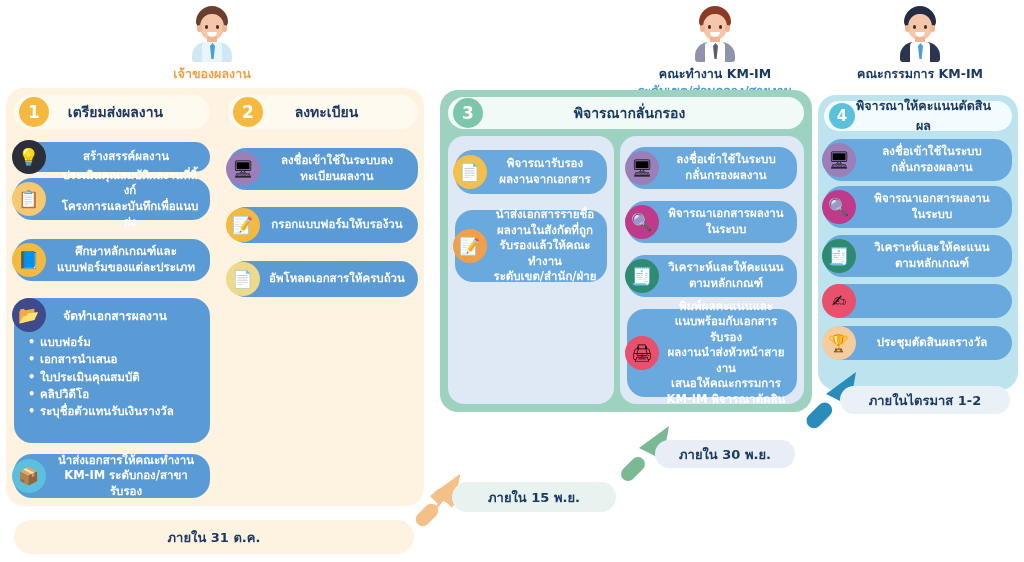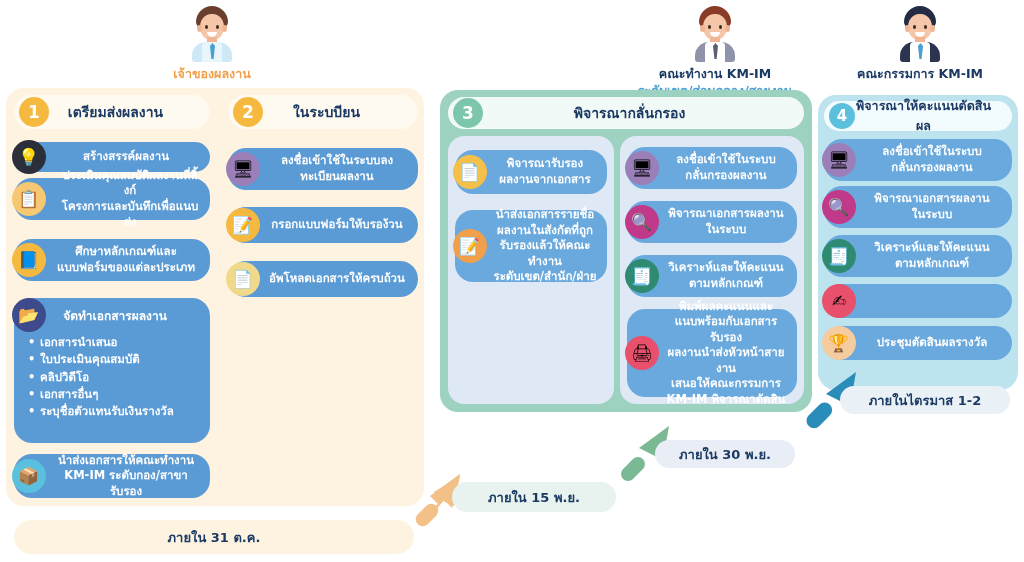--- a/index.html
+++ b/index.html
@@ -138,21 +138,21 @@
   <div class="panel panel-orange" style="left:6px; top:88px; width:418px; height:418px;"></div>
 
   <div class="step-head" style="left:14px; top:95px; width:196px; height:34px;">
     <div class="pill" style="background:#fffaf0;"></div>
     <div class="step-num" style="background:#f5b93f;">1</div>
     <div class="step-title">เตรียมส่งผลงาน</div>
   </div>
   <div class="step-head" style="left:228px; top:95px; width:190px; height:34px;">
     <div class="pill" style="background:#fffaf0;"></div>
     <div class="step-num" style="background:#f5b93f;">2</div>
-    <div class="step-title">ในระบบียน</div>
+    <div class="step-title">ลงทะเบียน</div>
   </div>
 
   <div class="chip solid" style="left:14px; top:142px; width:196px; height:30px;">
     <div class="ic" style="background:#2b2f3a;">💡</div>
     <div class="tx">สร้างสรรค์ผลงาน</div>
   </div>
   <div class="chip solid" style="left:14px; top:178px; width:196px; height:42px;">
     <div class="ic" style="background:#f5c871;">📋</div>
     <div class="tx" style="white-space:pre-line;padding-left:12px;">ประเมินคุณสมบัติผลงานที่ลิ้งก์
 โครงการและบันทึกเพื่อแนบส่ง</div>
@@ -162,24 +162,24 @@
     <div class="tx" style="white-space:pre-line;">ศึกษาหลักเกณฑ์และ
 แบบฟอร์มของแต่ละประเภท</div>
   </div>
 
   <div class="card" style="left:14px; top:298px; width:196px; height:145px;">
     <div class="hd">
       <div class="ic" style="background:#3d4a8c;">📂</div>
       <div class="tt">จัดทำเอกสารผลงาน</div>
     </div>
     <ul class="bullets">
+      <li>แบบฟอร์ม</li>
       <li>เอกสารนำเสนอ</li>
       <li>ใบประเมินคุณสมบัติ</li>
       <li>คลิปวิดีโอ</li>
-      <li>เอกสารอื่นๆ</li>
       <li>ระบุชื่อตัวแทนรับเงินรางวัล</li>
     </ul>
   </div>
 
   <div class="chip solid" style="left:14px; top:454px; width:196px; height:44px;">
     <div class="ic" style="background:#5bc0de;">📦</div>
     <div class="tx" style="white-space:pre-line;">นำส่งเอกสารให้คณะทำงาน
 KM-IM ระดับกอง/สาขา รับรอง</div>
   </div>
 

